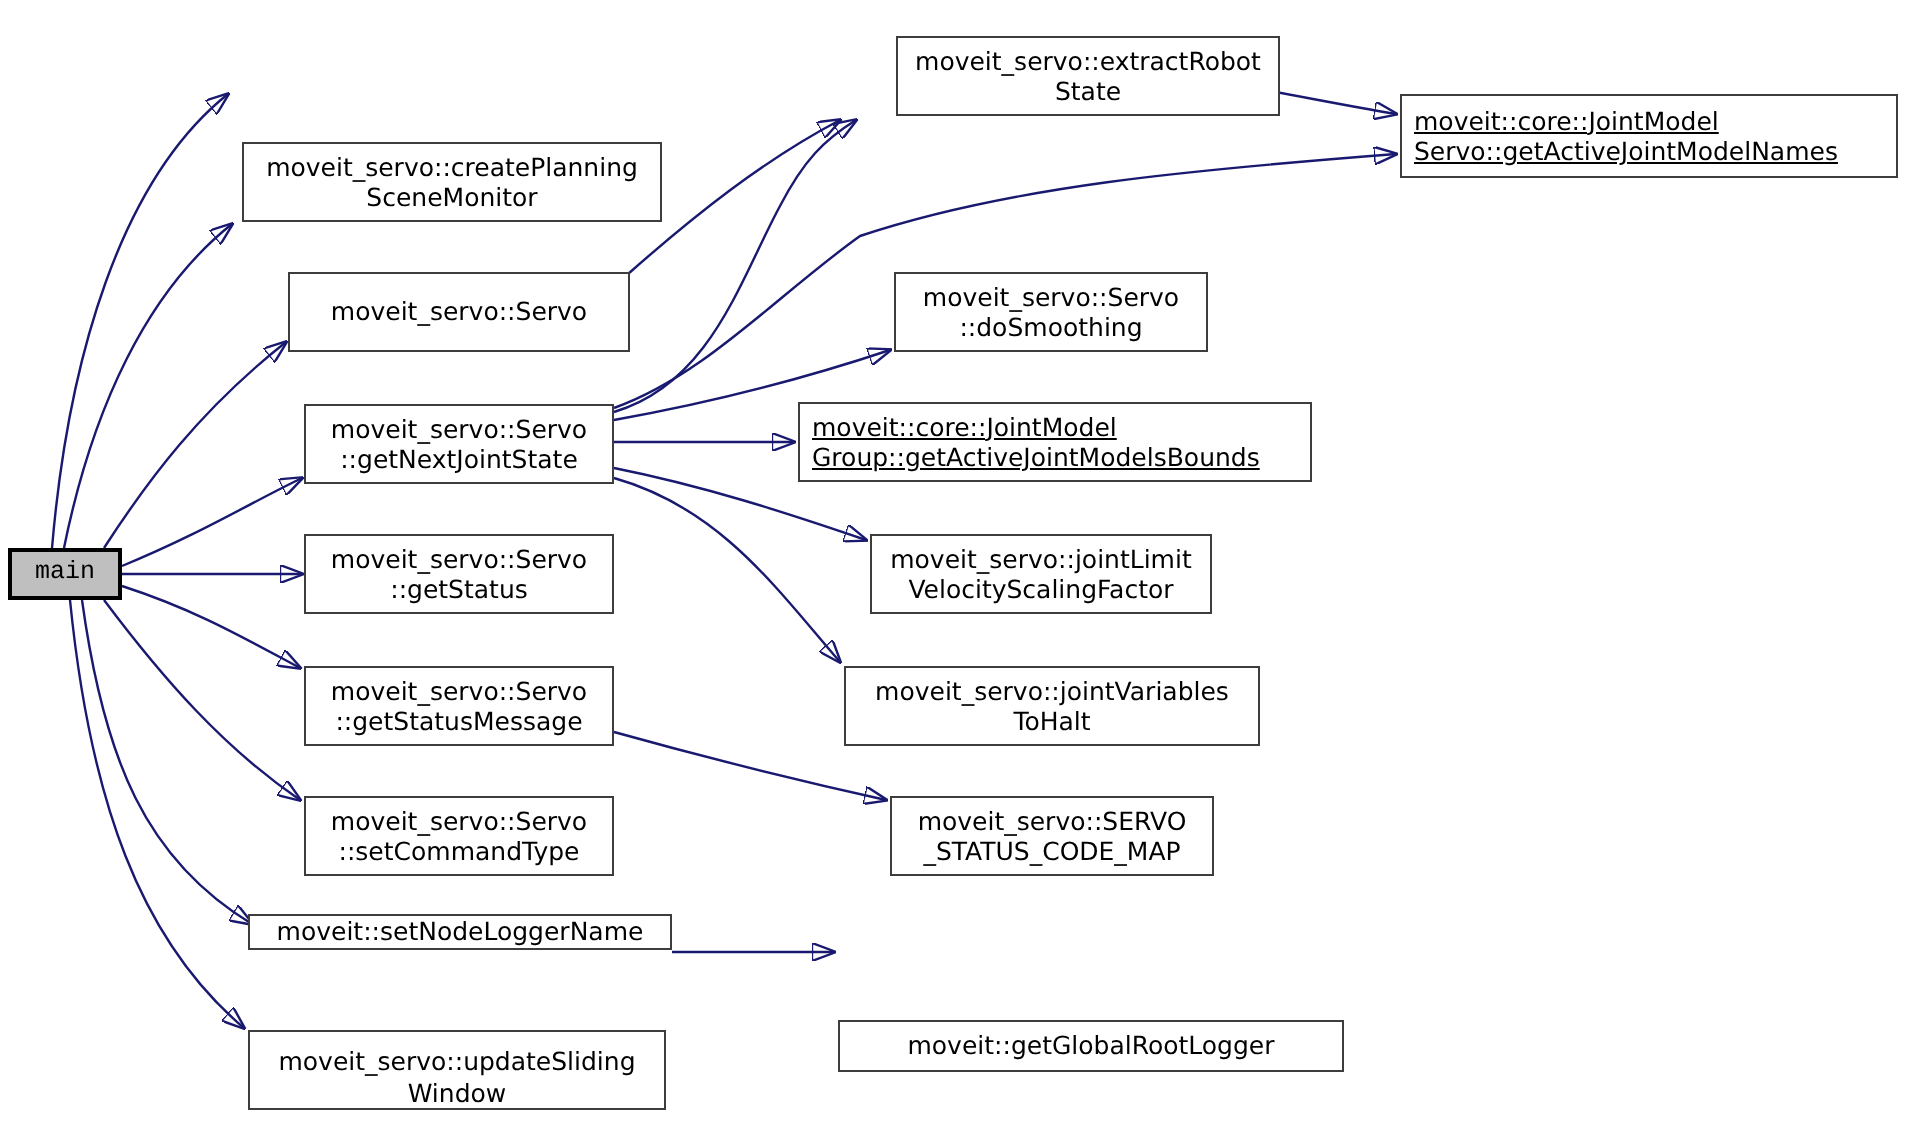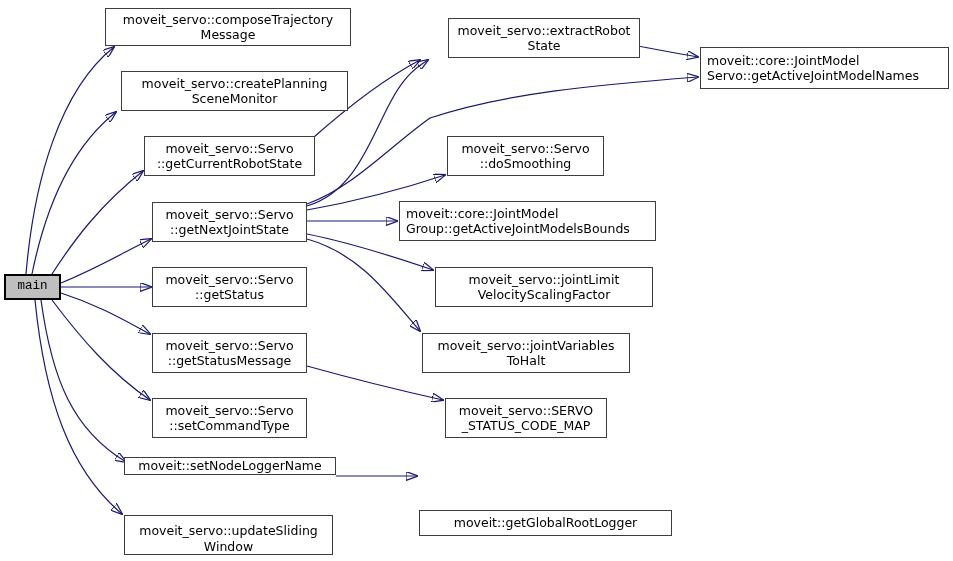--- a/index.html
+++ b/index.html
@@ -13,21 +13,21 @@
   .node{
     position:absolute;box-sizing:border-box;background:#ffffff;
     border:1px solid #3d3d3d;color:#000000;
     font-size:12.5px;line-height:15.5px;white-space:nowrap;
     display:flex;flex-direction:column;justify-content:center;align-items:center;
     text-align:center;cursor:pointer;
   }
   .node.root{
     background:#bfbfbf;border:2px solid #000000;cursor:default;
   }
-  .node.leftalign{align-items:flex-start;text-align:center;padding-left:6px;}
+  .node.leftalign{align-items:flex-start;text-align:center;padding-left:6px;text-decoration:underline;}
   .node span{display:block;}
 </style>
 </head>
 <body>
 
 <div class="canvas">
 
   <svg class="edges" viewBox="0 0 953 561">
     <defs>
       <marker id="arrow" viewBox="0 0 12 9" refX="11" refY="4.5" markerWidth="12" markerHeight="9" orient="auto" markerUnits="userSpaceOnUse">
@@ -52,33 +52,28 @@
     <path d="M 307 234 C 352 243, 392 256, 433 270" marker-end="url(#arrow)"></path>
     <path d="M 307 239 C 360 254, 388 294, 420 331" marker-end="url(#arrow)"></path>
     <path d="M 307 366 C 350 378, 398 390, 443 400" marker-end="url(#arrow)"></path>
     <path d="M 336 476 L 417 476" marker-end="url(#arrow)"></path>
   </svg>
 
   <div class="node root" style="left:4px;top:274px;width:57px;height:26px;font-family:Liberation Mono, monospace;">
     <span>main</span>
   </div>
 
-  <div class="node" style="left:105px;top:8px;width:246px;height:38px;">
-    <span>moveit_servo::composeTrajectory</span>
-    <span>Message</span>
-  </div>
 
-  <div class="node" style="left:121px;top:71px;width:227px;height:40px;">
+  <div class="node" style="left:121px;top:71px;width:210px;height:40px;">
     <span>moveit_servo::createPlanning</span>
     <span>SceneMonitor</span>
   </div>
 
   <div class="node" style="left:144px;top:136px;width:171px;height:40px;">
     <span>moveit_servo::Servo</span>
-    <span>::getCurrentRobotState</span>
   </div>
 
   <div class="node" style="left:152px;top:202px;width:155px;height:40px;">
     <span>moveit_servo::Servo</span>
     <span>::getNextJointState</span>
   </div>
 
   <div class="node" style="left:152px;top:267px;width:155px;height:40px;">
     <span>moveit_servo::Servo</span>
     <span>::getStatus</span>
@@ -116,21 +111,21 @@
   <div class="node" style="left:447px;top:136px;width:157px;height:40px;">
     <span>moveit_servo::Servo</span>
     <span>::doSmoothing</span>
   </div>
 
   <div class="node leftalign" style="left:399px;top:201px;width:257px;height:40px;">
     <span>moveit::core::JointModel</span>
     <span>Group::getActiveJointModelsBounds</span>
   </div>
 
-  <div class="node" style="left:435px;top:267px;width:218px;height:40px;">
+  <div class="node" style="left:435px;top:267px;width:171px;height:40px;">
     <span>moveit_servo::jointLimit</span>
     <span>VelocityScalingFactor</span>
   </div>
 
   <div class="node" style="left:422px;top:333px;width:208px;height:40px;text-align:right;">
     <span>moveit_servo::jointVariables</span>
     <span>ToHalt</span>
   </div>
 
   <div class="node" style="left:445px;top:398px;width:162px;height:40px;">

